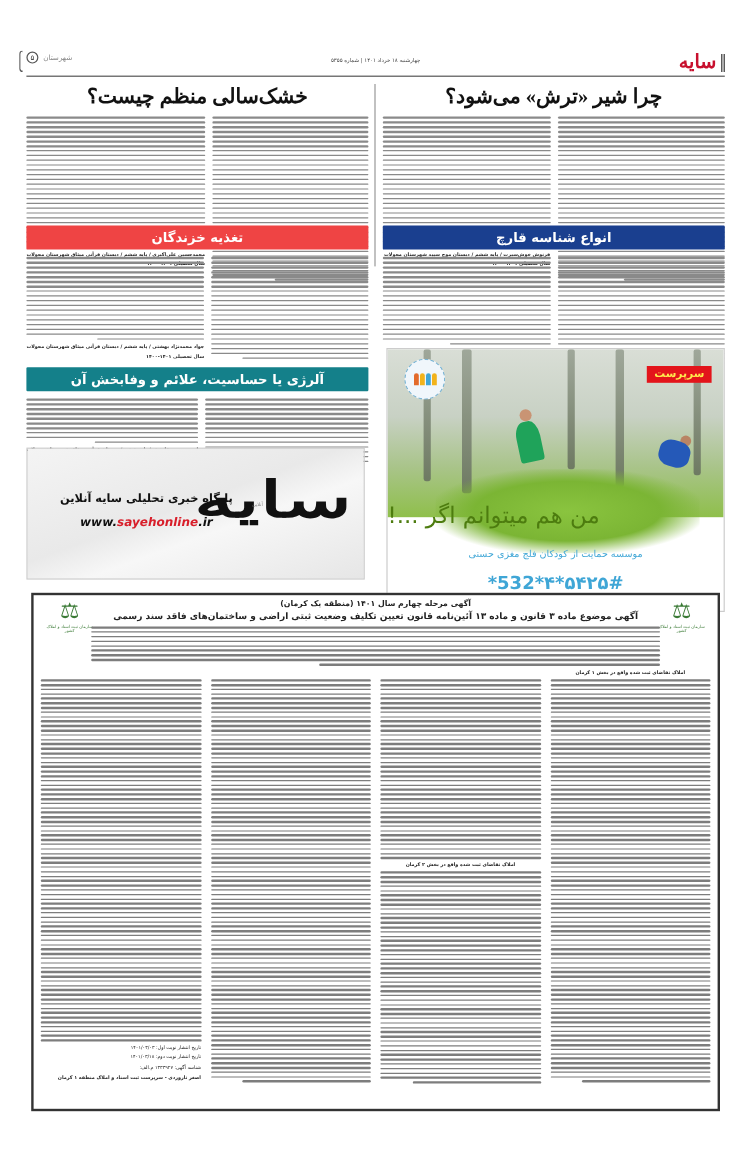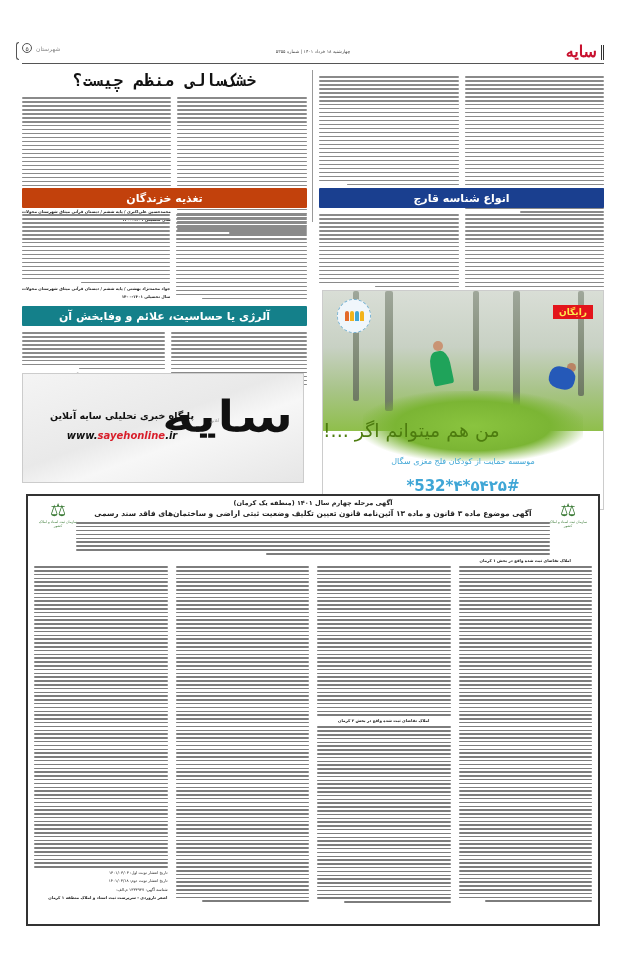--- a/index.html
+++ b/index.html
@@ -16,32 +16,32 @@
   .masthead .section { position: absolute; left: 0; top: -3px; display: flex; align-items: center; gap: 4px; font-size: 6px; color: #888; }
   .masthead .section .pnum { width: 10px; height: 10px; border: 1px solid #555; border-radius: 50%; font-size: 6px; display: flex; align-items: center; justify-content: center; color: #333; }
   .masthead .section .bracket { width: 3px; height: 18px; border: 1px solid #555; border-right: none; border-radius: 4px 0 0 4px; position: absolute; left: -6px; top: -1px; }
 
   
   .half { position: absolute; width: 285px; }
   .right-half { right: 0; }
   .left-half { left: 0; }
   .vrule { position: absolute; left: 290px; top: 30px; width: 1px; height: 152px; background: #999; }
 
-  .headline { text-align: center; font-family: Liberation Mono, monospace; font-weight: bold; font-size: 17px; color: #111; letter-spacing: -0.5px; }
+  .headline { text-align: center; font-family: Liberation Serif, serif; font-weight: bold; font-size: 17px; color: #111; letter-spacing: -0.5px; }
   .textcols { display: flex; gap: 6px; margin-top: 6px; }
   .textcol { flex: 1; }
   .lines { display: flex; flex-direction: column; gap: 2.4px; }
   .ln { height: 1.6px; background: #8a8a8a; border-radius: 1px; }
   .ln.short { width: 60%; margin-left: auto; margin-right: 0; }
   .ln.mid { width: 80%; }
   .byline { font-size: 4px; font-weight: bold; color: #222; margin-top: 3px; line-height: 5px; white-space: nowrap; overflow: hidden; }
 
   .banner { height: 20px; display: flex; align-items: center; justify-content: center; color: #fff; font-weight: bold; font-size: 11px; border-radius: 1px; }
   .banner.blue { background: #1a3f8f; }
-  .banner.red { background: #c2410c; text-align: right; }
+  .banner.red { background: #ef4444; text-align: right; }
   .banner.teal { background: #14808a; }
 
   
   .charity { position: absolute; right: 0; top: 250px; width: 282px; height: 220px; border: 1px solid #ccc; overflow: hidden; background: #fff; }
   .charity .photo { position: absolute; left: 0; top: 0; width: 100%; height: 140px;
      background: linear-gradient(180deg, #d9ded6 0%, #c8d1c4 40%, #a9c48a 70%, #8fbf4b 100%); }
   .charity .tree { position: absolute; top: 0; width: 6px; background: linear-gradient(180deg, #9fa79a, #6e7a62); border-radius: 2px; }
   .charity .grass { position: absolute; left: 40px; right: 20px; bottom: -30px; height: 70px; background: radial-gradient(ellipse at center, #8ac43f 0%, #7bb534 50%, rgba(123,181,52,0) 75%); }
   .charity .kid1 { position: absolute; left: 108px; top: 60px; width: 20px; height: 34px; background: #1fa35a; border-radius: 40% 40% 10% 10%; transform: rotate(-12deg); }
   .charity .kid1h { position: absolute; left: 110px; top: 50px; width: 10px; height: 10px; background: #c99474; border-radius: 50%; }
@@ -93,20 +93,21 @@
     <div class="section">
       <span>شهرستان</span>
       <span class="pnum">۵</span>
       <span class="bracket"></span>
     </div>
   </div>
 
   <div class="vrule"></div>
 
   <div class="half right-half" style="top:30px;">
+    <div class="headline">چرا شیر «ترش» می‌شود؟</div>
     <div class="textcols">
       <div class="textcol lines">
         <div class="ln"></div>
           <div class="ln"></div>
           <div class="ln"></div>
           <div class="ln"></div>
           <div class="ln"></div>
         <div class="ln"></div>
           <div class="ln"></div>
           <div class="ln"></div>
@@ -412,23 +413,23 @@
         <div class="kid1"></div>
       <div class="kid2h"></div>
         <div class="kid2"></div>
     </div>
     <div class="org-logo">
       <span style="background:#f2b31b"></span>
         <span style="background:#3fa6d6"></span>
         <span style="background:#f2b31b"></span>
         <span style="background:#e36a2a"></span>
     </div>
-    <div class="badge-free">رایگان</div>
+    <div class="badge-free">سرپرست</div>
     <div class="slogan">من هم میتوانم اگر ...!</div>
-    <div class="orgname">موسسه حمایت از کودکان فلج مغزی سگال</div>
+    <div class="orgname">موسسه حمایت از کودکان فلج مغزی حسنی</div>
     <div class="code">*532*۴*۵۴۲۵#</div>
   </div>
 
   <div class="sayeh-ad">
     <div class="brand">سایه</div>
     <div class="small">آنلاین</div>
     <div class="tagline">پایگاه خبری تحلیلی سایه آنلاین</div>
     <div class="url"><span>www.</span><span class="hl">sayehonline</span><span>.ir</span></div>
   </div>
 

